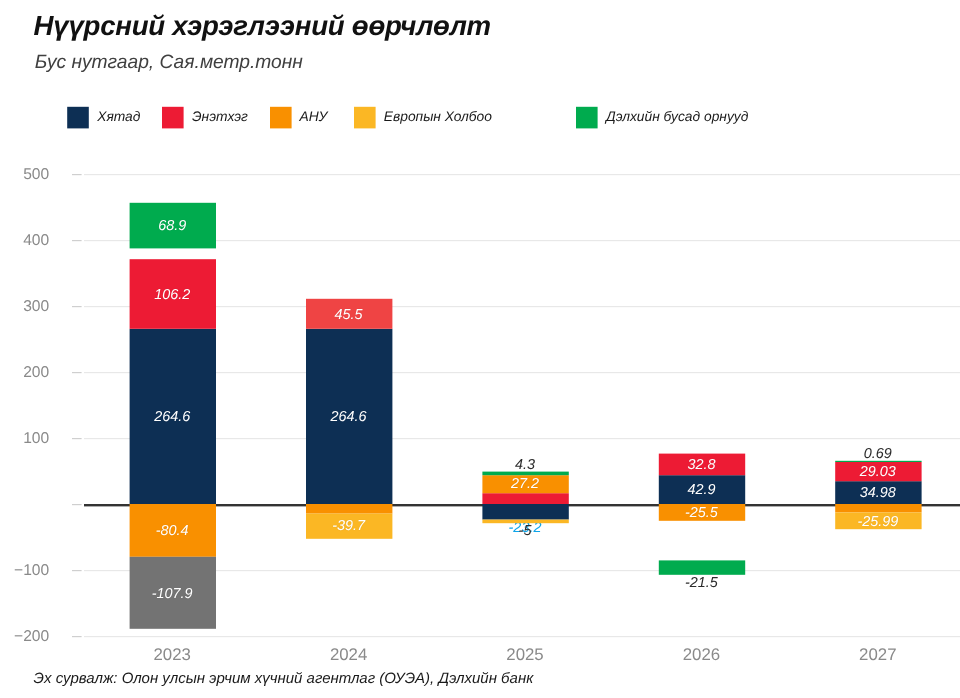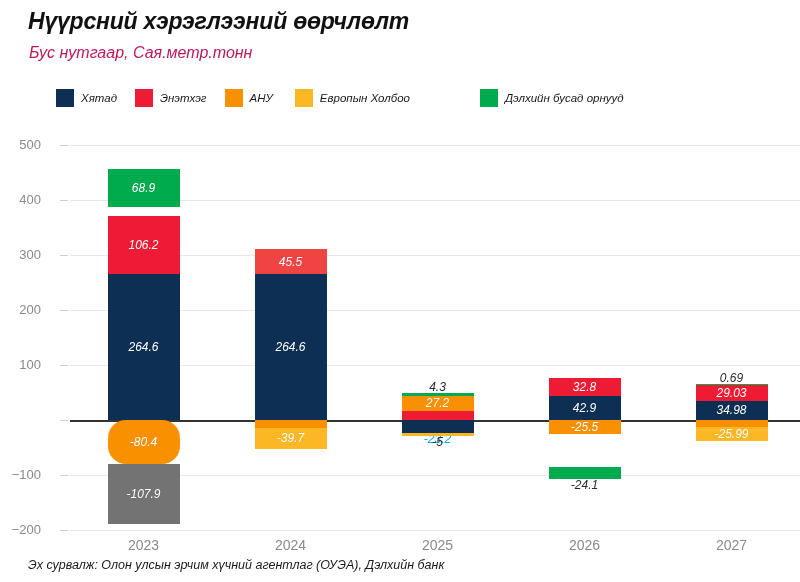--- a/index.html
+++ b/index.html
@@ -12,21 +12,21 @@
   #chart-root{position:relative;width:800px;height:582px;margin-left:16px;}
 
   
   .title{
     position:absolute;left:12px;top:8px;
     font-size:23px;font-weight:bold;font-style:italic;
     color:#111111;letter-spacing:-0.2px;white-space:nowrap;
   }
   .subtitle{
     position:absolute;left:13px;top:44px;
-    font-size:16px;font-style:italic;color:#be185d;white-space:nowrap;
+    font-size:16px;font-style:italic;color:#404040;white-space:nowrap;
   }
 
   
   .legend{
     position:absolute;left:12px;top:88px;
     display:flex;align-items:center;height:20px;padding-left:28px;
   }
   .legend-item{display:flex;align-items:center;margin-right:18px;}
   .legend-swatch{width:18px;height:18px;display:inline-block;}
   .legend-label{
@@ -142,21 +142,21 @@
       <div class="bar-group" style="left: 37.5px; width: 72px;">
         <div class="seg" style="left: 0px; width: 72px; top: 129.47px; height: 145.53px; background: rgb(13, 47, 84);">
           <span class="seg-label">264.6</span>
         </div>
         <div class="seg" style="left: 0px; width: 72px; top: 71.06px; height: 58.41px; background: rgb(237, 27, 52);">
           <span class="seg-label">106.2</span>
         </div>
         <div class="seg" style="left: 0px; width: 72px; top: 24px; height: 37.895px; background: rgb(0, 171, 78);">
           <span class="seg-label">68.9</span>
         </div>
-        <div class="seg" style="left: 0px; width: 72px; top: 275px; height: 44.22px; background: rgb(249, 144, 0); border-radius: 18px;">
+        <div class="seg" style="left: 0px; width: 72px; top: 275px; height: 44.22px; background: rgb(249, 144, 0);">
           <span class="seg-label">-80.4</span>
         </div>
         <div class="seg" style="left: 0px; width: 72px; top: 319.22px; height: 59.345px; background: #737373;">
           <span class="seg-label">-107.9</span>
         </div>
       </div>
       <div class="xtick" style="left: 13.5px;">2023</div>
       <div class="bar-group" style="left: 184.5px; width: 72px;">
         <div class="seg" style="left: 0px; width: 72px; top: 129.47px; height: 145.53px; background: rgb(13, 47, 84);">
           <span class="seg-label">264.6</span>
@@ -194,21 +194,21 @@
         <div class="seg" style="left: 0px; width: 72px; top: 251.405px; height: 23.595px; background: rgb(13, 47, 84);">
           <span class="seg-label">42.9</span>
         </div>
         <div class="seg" style="left: 0px; width: 72px; top: 233.365px; height: 18.04px; background: rgb(237, 27, 52);">
           <span class="seg-label">32.8</span>
         </div>
         <div class="seg" style="left: 0px; width: 72px; top: 275px; height: 14.025px; background: rgb(249, 144, 0);">
           <span class="seg-label">-25.5</span>
         </div>
         <div class="seg" style="left: 0px; width: 72px; top: 322.41px; height: 11.825px; background: rgb(0, 171, 78);">
-          <span class="seg-label" style="position: absolute; top: 11.825px; color: rgb(43, 43, 43); text-shadow: none;">-24.1</span>
+          <span class="seg-label" style="position: absolute; top: 11.825px; color: rgb(43, 43, 43); text-shadow: none;">-21.5</span>
         </div>
       </div>
       <div class="xtick" style="left: 454.5px;">2026</div>
       <div class="bar-group" style="left: 625.5px; width: 72px;">
         <div class="seg" style="left: 0px; width: 72px; top: 255.761px; height: 19.239px; background: rgb(13, 47, 84);">
           <span class="seg-label">34.98</span>
         </div>
         <div class="seg" style="left: 0px; width: 72px; top: 239.794px; height: 15.9665px; background: rgb(237, 27, 52);">
           <span class="seg-label">29.03</span>
         </div>

